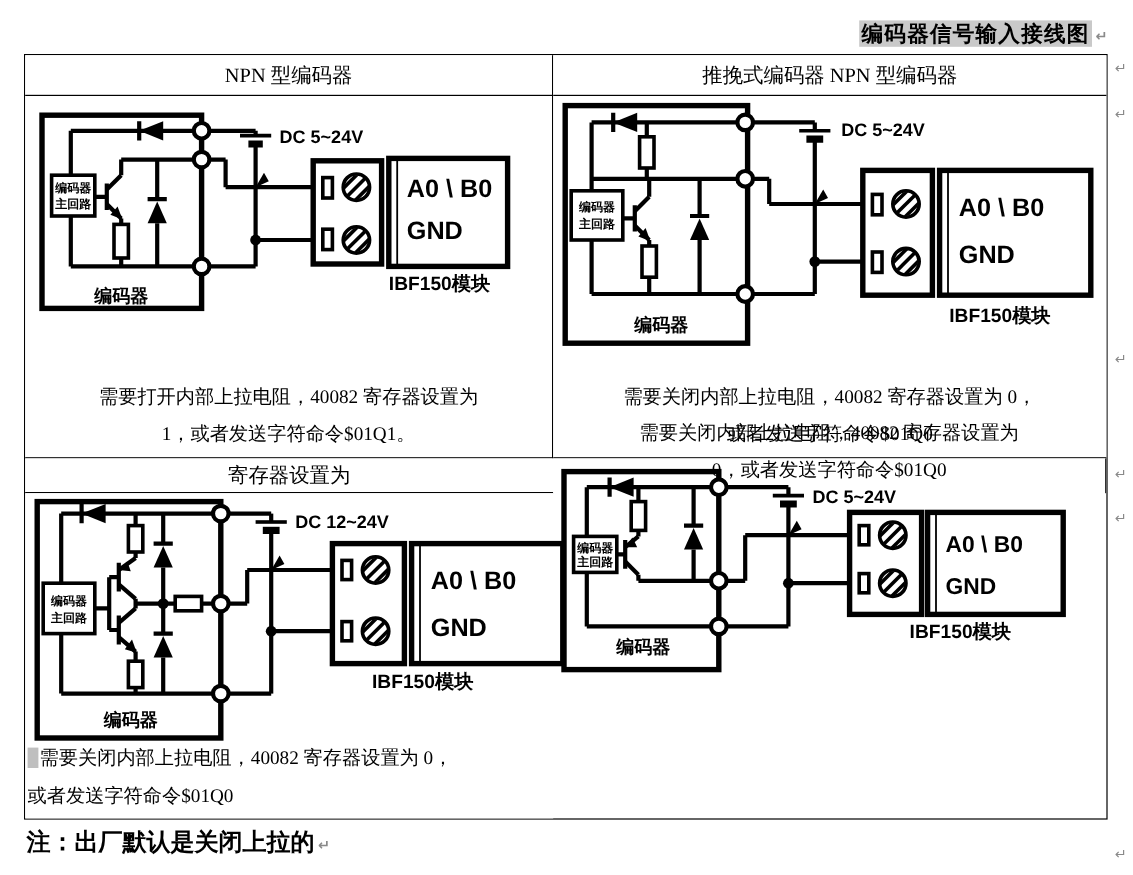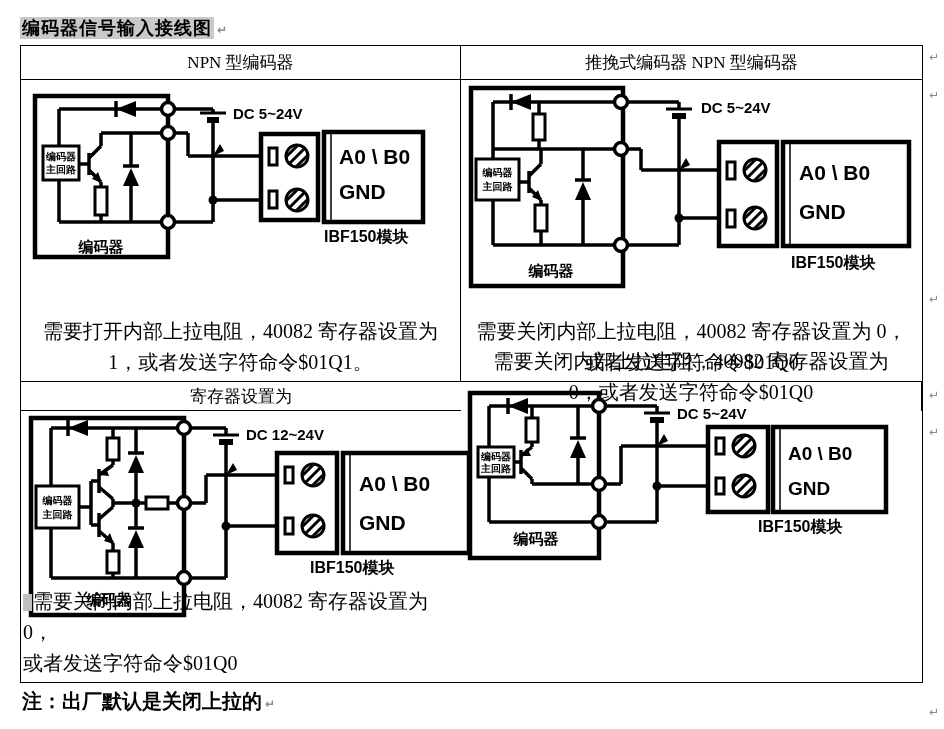--- a/index.html
+++ b/index.html
@@ -1,34 +1,34 @@
 <!DOCTYPE html>
 <html><head>
 <meta charset="utf-8">
 <style>
   html,body{margin:0;padding:0;background:#fff;}
   .page{position:relative;width:944px;height:729px;background:#fff;overflow:hidden;
         font-family:"Liberation Serif",serif;color:#000;}
-  .doc-title{position:absolute;left:20px;top:16px;width:904px;text-align:left;
+  .doc-title{position:absolute;left:20px;top:16px;width:904px;text-align:right;
              font-size:18px;font-weight:bold;letter-spacing:1px;}
   .doc-title .hl{background:#c9c9c9;padding:1px 2px;}
   .mark{position:absolute;color:#8a8a8a;font-size:12px;font-family:"DejaVu Sans",sans-serif;}
   .mark.inline{position:static;margin-left:3px;}
   .tbl{position:absolute;left:20px;top:45px;display:grid;
        grid-template-columns:440px 461px;grid-template-rows:34px 302px 29px 271px;
        border:1px solid #000;}
   .cell{position:relative;background:#fff;}
   .br{border-right:1px solid #000;}
   .bb{border-bottom:1px solid #000;}
   .hdr{text-align:center;font-weight:normal;font-size:17px;}
   .hdr.r1{line-height:34px;}
   .hdr.r2{line-height:29px;}
   .circuit{position:absolute;left:0;top:2px;}
   .desc{position:absolute;left:0;right:0;bottom:3px;text-align:center;
-        font-size:20px;line-height:31px;white-space:pre-line;}
+        font-size:16px;line-height:31px;white-space:pre-line;}
   .desc.left{text-align:left;padding-left:2px;}
   .gmark{display:inline-block;width:9px;height:17px;background:#bfbfbf;
          vertical-align:-3px;margin-right:1px;}
   .note{position:absolute;left:22px;top:688px;font-size:20px;font-weight:bold;}
   
   .w{stroke:#000;stroke-width:3.5;fill:none;}
   .w4{stroke:#000;stroke-width:4.5;fill:none;}
   .comp{fill:#fff;stroke:#000;stroke-width:3;}
   .node{fill:#fff;stroke:#000;stroke-width:3.5;}
   .dot{fill:#000;stroke:none;}

